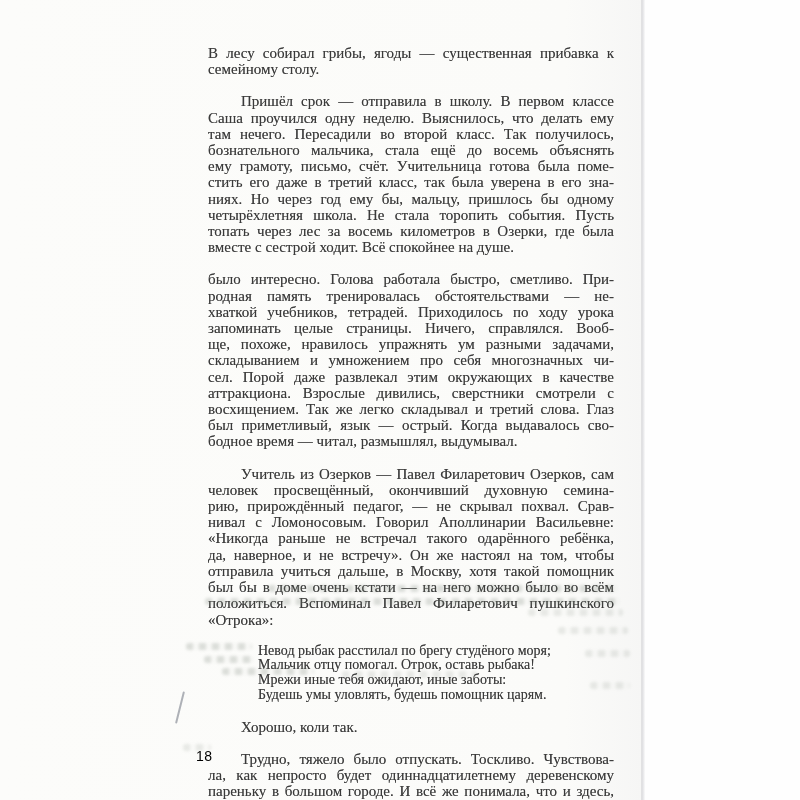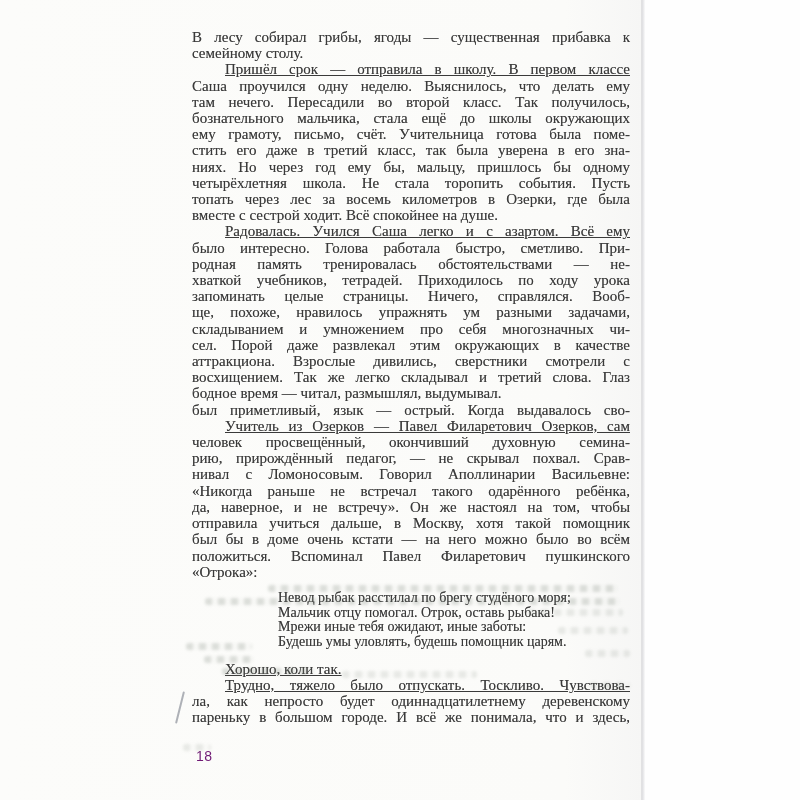--- a/index.html
+++ b/index.html
@@ -25,33 +25,33 @@
     background: linear-gradient(90deg, rgba(70,70,85,0.10), rgba(70,70,85,0.16) 40%, rgba(70,70,85,0.02));
   }
   .text-column {
     position: absolute; left: 192px; top: 29px;
     width: 438px;
     font-size: 15px;
     line-height: 16.2px;
     color: #3a3a3a;
     text-shadow: 0 0 0.6px rgba(58,58,58,0.55);
   }
-  .para { margin: 0; }
+  .para { margin: 16px; }
   .line { text-align: justify; text-align-last: justify; min-height: 16.2px; }
   .line.endline { text-align-last: left; }
-  .line.indent { text-indent: 33px; text-decoration: underline; }
+  .line.indent { text-indent: 33px; }
   .verse {
-    margin: 11px 0 11px 86px;
+    margin: 11px 0 11px 66px;
     font-size: 14px;
     line-height: 14.7px;
   }
   .vline { white-space: nowrap; text-align: left; }
   .page-number {
     position: absolute; left: 196px; top: 748px;
-    font-size: 14px; color: #701a75;
+    font-size: 14px; color: #000000;
     letter-spacing: 0.5px;
     font-family: "Liberation Sans", "DejaVu Sans", sans-serif;
   }
   .pencil-mark {
     position: absolute; left: 179px; top: 691px;
     width: 1.5px; height: 33px;
     background: rgba(110,115,128,0.55);
     transform: rotate(14deg);
     border-radius: 1px;
   }
@@ -74,41 +74,40 @@
 
   <div class="text-column" id="text-column">
       <div class="para">
         <div class="line">В лесу собирал грибы, ягоды — существенная прибавка к</div>
         <div class="line endline">семейному столу.</div>
       </div>
       <div class="para">
         <div class="line indent">Пришёл срок — отправила в школу. В первом классе</div>
         <div class="line">Саша проучился одну неделю. Выяснилось, что делать ему</div>
         <div class="line">там нечего. Пересадили во второй класс. Так получилось,</div>
-        <div class="line">бознательного мальчика, стала ещё до школы окружающих</div>
+        <div class="line">бознательного мальчика, стала ещё до восемь объяснять</div>
         <div class="line">ему грамоту, письмо, счёт. Учительница готова была поме-</div>
         <div class="line">стить его даже в третий класс, так была уверена в его зна-</div>
         <div class="line">ниях. Но через год ему бы, мальцу, пришлось бы одному</div>
         <div class="line">четырёхлетняя школа. Не стала торопить события. Пусть</div>
         <div class="line">топать через лес за восемь километров в Озерки, где была</div>
         <div class="line endline">вместе с сестрой ходит. Всё спокойнее на душе.</div>
       </div>
       <div class="para">
-        <div class="line indent">Радовалась. Учился Саша легко и с азартом. Всё ему</div>
         <div class="line">было интересно. Голова работала быстро, сметливо. При-</div>
         <div class="line">родная память тренировалась обстоятельствами — не-</div>
         <div class="line">хваткой учебников, тетрадей. Приходилось по ходу урока</div>
         <div class="line">запоминать целые страницы. Ничего, справлялся. Вооб-</div>
         <div class="line">ще, похоже, нравилось упражнять ум разными задачами,</div>
         <div class="line">складыванием и умножением про себя многозначных чи-</div>
         <div class="line">сел. Порой даже развлекал этим окружающих в качестве</div>
         <div class="line">аттракциона. Взрослые дивились, сверстники смотрели с</div>
         <div class="line">восхищением. Так же легко складывал и третий слова. Глаз</div>
+        <div class="line">был приметливый, язык — острый. Когда выдавалось сво-</div>
         <div class="line endline">бодное время — читал, размышлял, выдумывал.</div>
-        <div class="line">был приметливый, язык — острый. Когда выдавалось сво-</div>
       </div>
       <div class="para">
         <div class="line indent">Учитель из Озерков — Павел Филаретович Озерков, сам</div>
         <div class="line">человек просвещённый, окончивший духовную семина-</div>
         <div class="line">рию, прирождённый педагог, — не скрывал похвал. Срав-</div>
         <div class="line">нивал с Ломоносовым. Говорил Аполлинарии Васильевне:</div>
         <div class="line">«Никогда раньше не встречал такого одарённого ребёнка,</div>
         <div class="line">да, наверное, и не встречу». Он же настоял на том, чтобы</div>
         <div class="line">отправила учиться дальше, в Москву, хотя такой помощник</div>
         <div class="line">был бы в доме очень кстати — на него можно было во всём</div>

